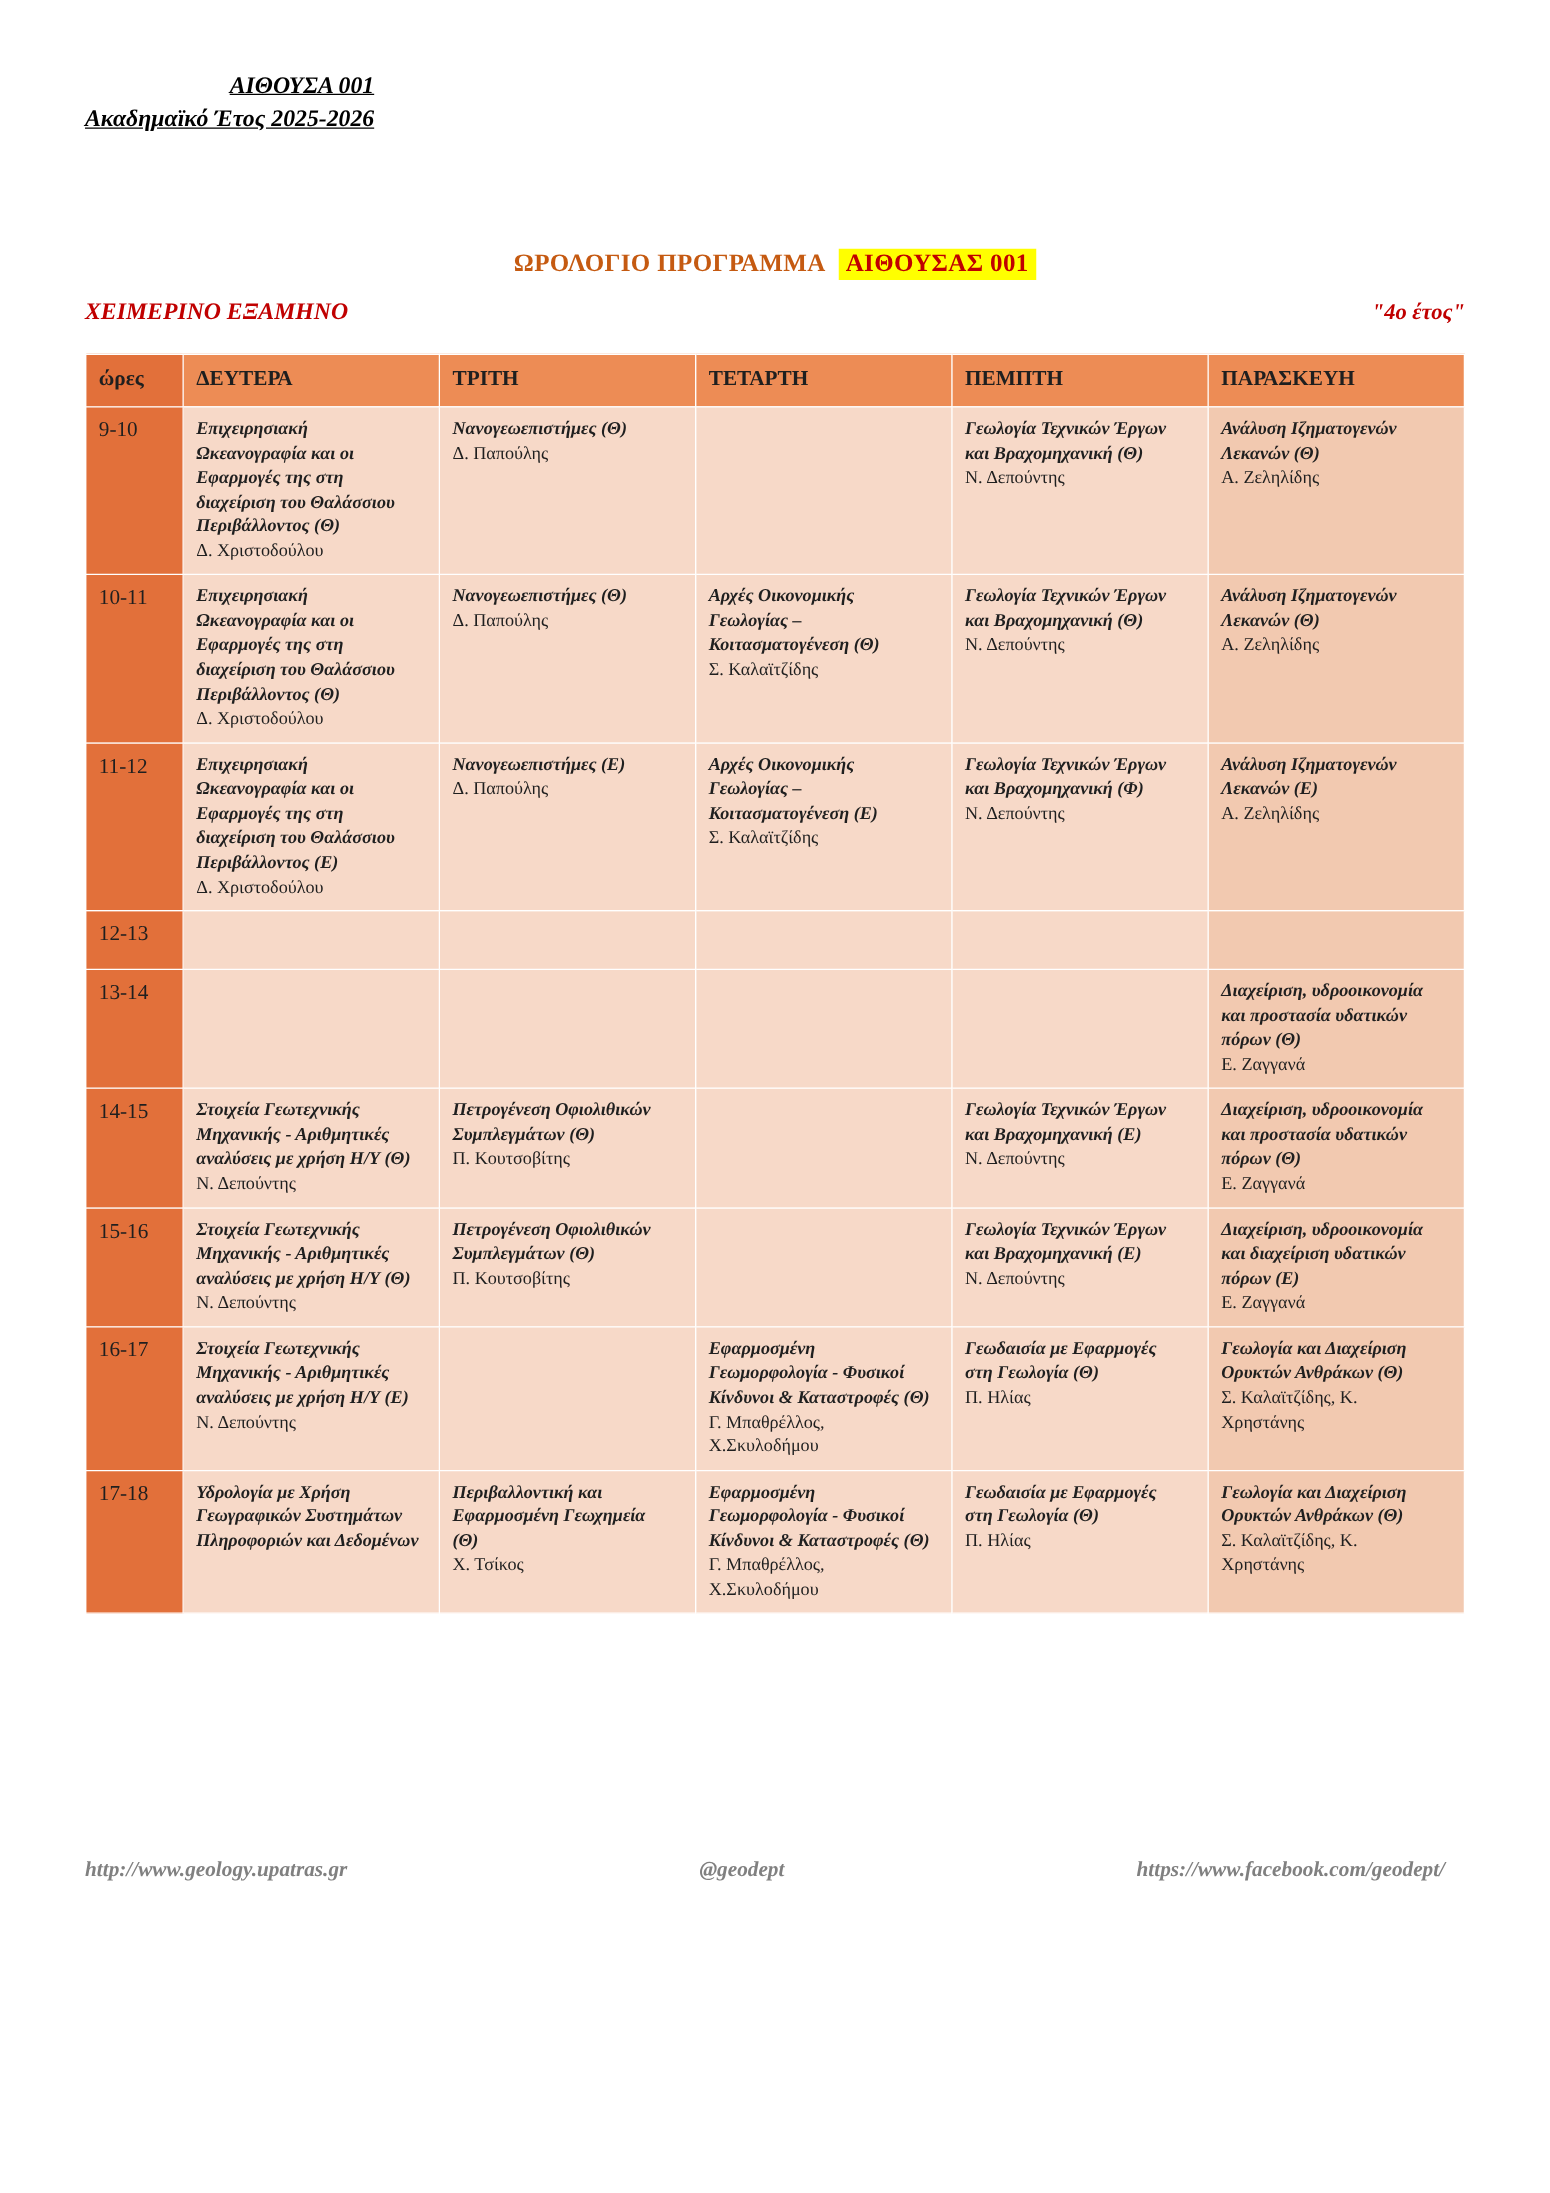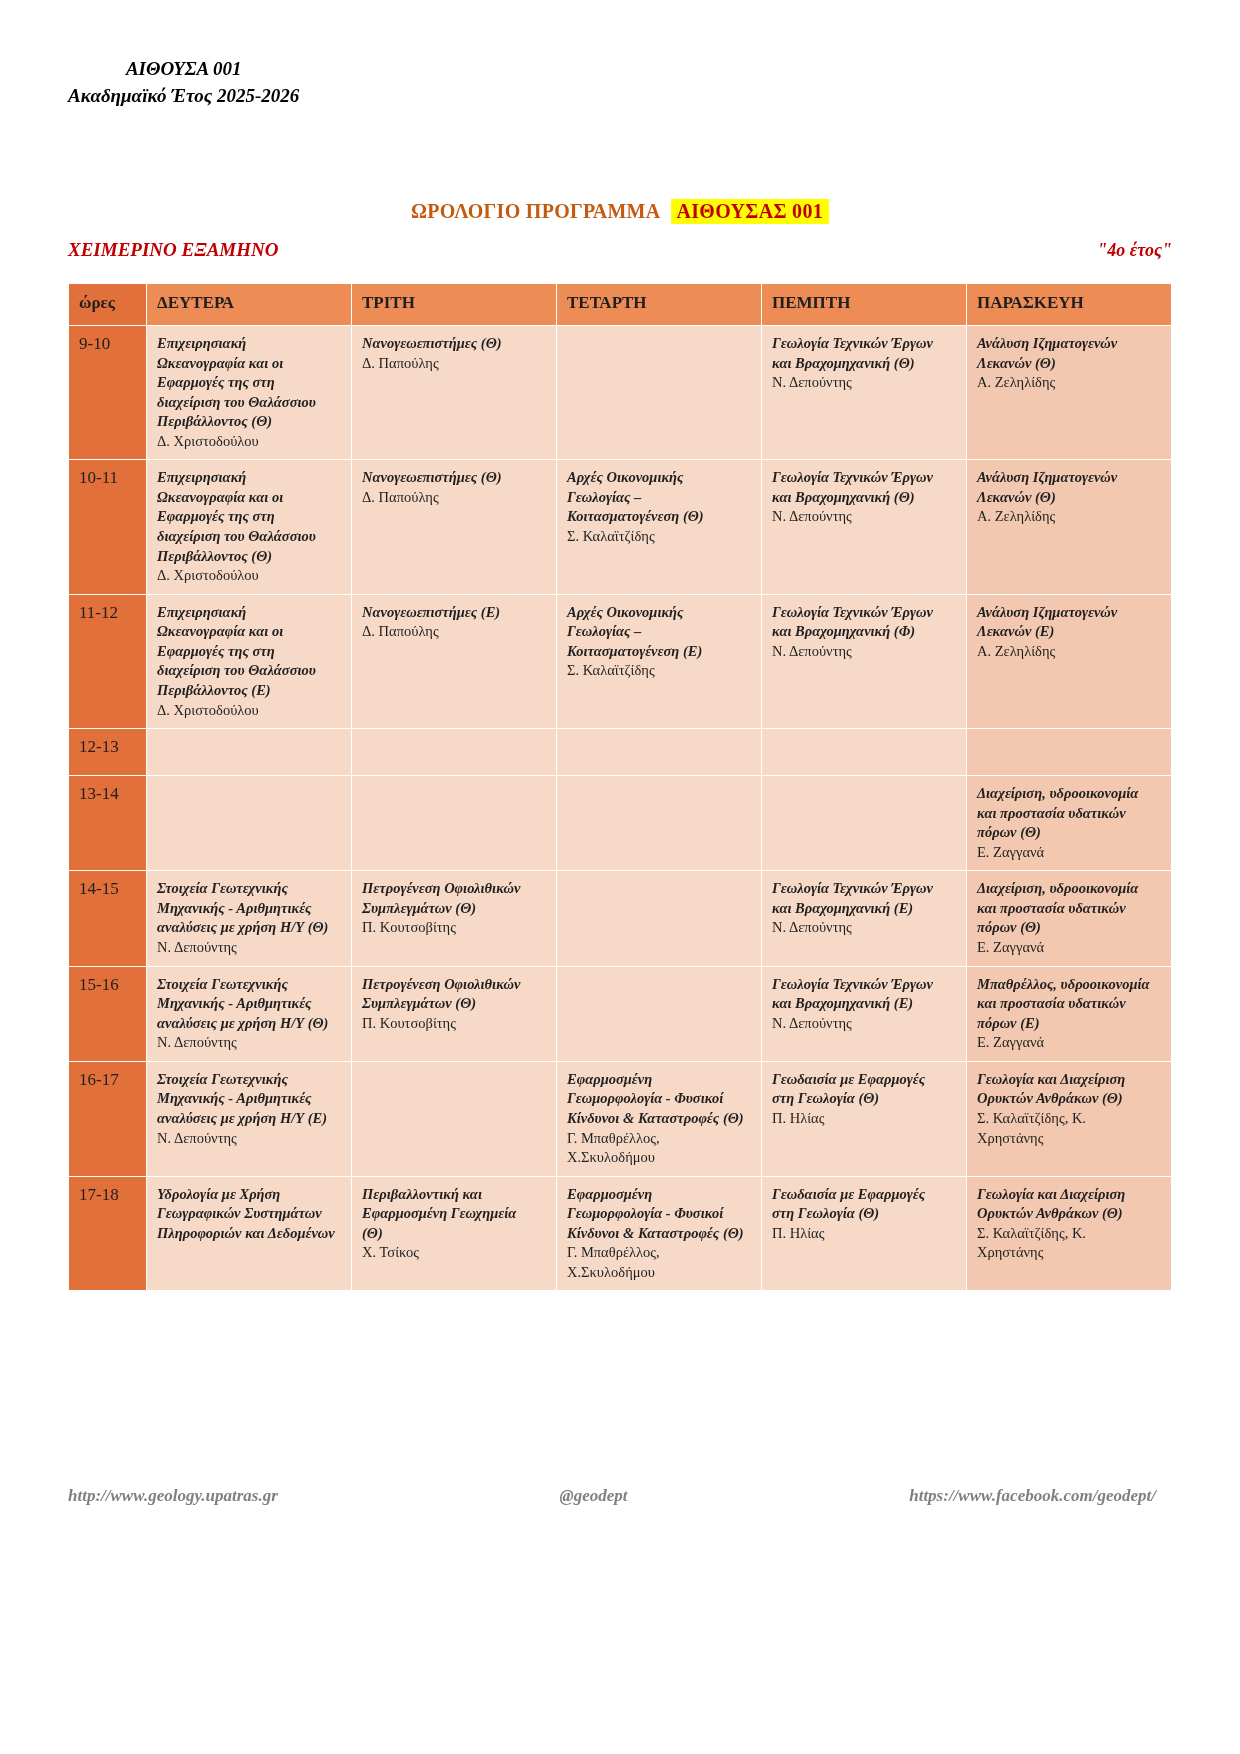--- a/index.html
+++ b/index.html
@@ -31,22 +31,23 @@
     font-weight: bold;
     font-size: 19px;
     line-height: 1.42;
     letter-spacing: 0.2px;
   }
   .header-right {
     font-weight: bold;
     font-style: italic;
     font-size: 19px;
     line-height: 1.42;
-    text-align: center;
+    text-align: right;
     padding-top: 1px;
+    text-decoration: underline;
   }
   
   .title-row {
     margin-top: 90px;
     text-align: center;
     font-weight: bold;
     font-size: 20px;
     color: #c55a11;
     letter-spacing: 0.3px;
   }
@@ -341,21 +342,21 @@
         </td>
         <td class="cell">
           <span class="course"></span>
           <span class="teacher"></span>
         </td>
         <td class="cell">
           <span class="course">Γεωλογία Τεχνικών Έργων και Βραχομηχανική (Ε)</span>
           <span class="teacher">Ν. Δεπούντης</span>
         </td>
         <td class="cell alt">
-          <span class="course">Μπαθρέλλος, υδροοικονομία και προστασία υδατικών πόρων (Ε)</span>
+          <span class="course">Διαχείριση, υδροοικονομία και διαχείριση υδατικών πόρων (Ε)</span>
           <span class="teacher">Ε. Ζαγγανά</span>
         </td>
       </tr>
 
       <tr>
         <td class="hours">16-17</td>
         <td class="cell">
           <span class="course">Στοιχεία Γεωτεχνικής Μηχανικής - Αριθμητικές αναλύσεις με χρήση Η/Υ (Ε)</span>
           <span class="teacher">Ν. Δεπούντης</span>
         </td>

